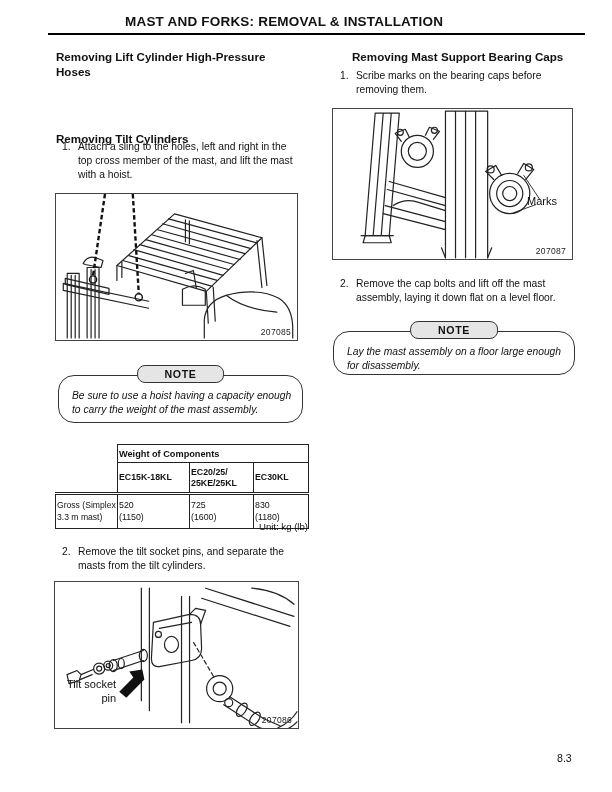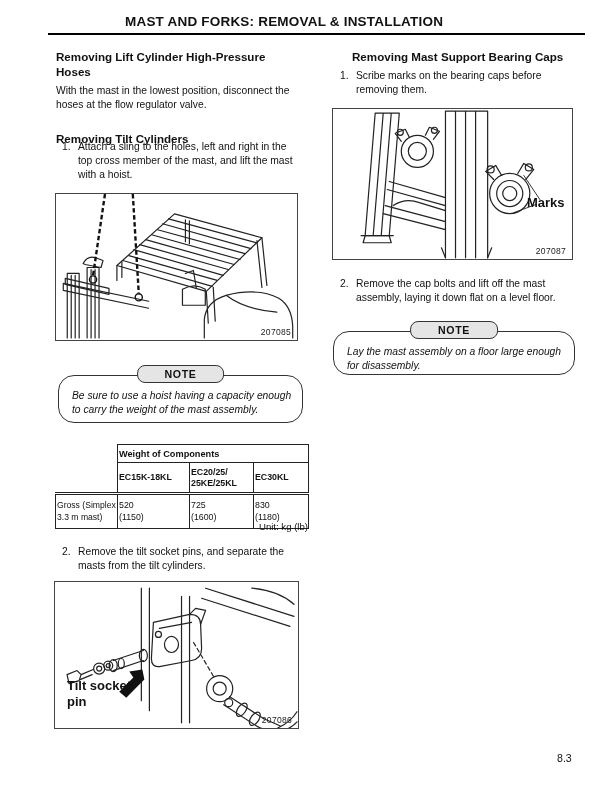--- a/index.html
+++ b/index.html
@@ -15,21 +15,21 @@
   
   .h2{position:absolute; font-size:11.6px; font-weight:bold; line-height:1.28; margin:0;}
   .para{position:absolute; font-size:10.3px; line-height:1.34; margin:0;}
   .step{position:absolute; display:flex; font-size:10.3px; line-height:1.34;}
   .stepnum{flex:none; width:16px;}
   .steptext{flex:1;}
   
   .figure{position:absolute; border:1.4px solid #444; background:#fff; box-sizing:border-box;}
   .figure svg{display:block; width:100%; height:100%;}
   .fignum{position:absolute; right:6px; bottom:3px; font-size:8.5px; color:#222; letter-spacing:.3px;}
-  .figlabel{position:absolute; font-weight:bold; font-size:13px; line-height:1.25; color:#111;}
+  .figlabel{position:absolute; font-weight:normal; font-size:11px; line-height:1.25; color:#111;text-align:right;}
   .blkline{display:block;}
   
   .notebox{position:absolute; border:1.4px solid #333; border-radius:16px; box-sizing:border-box; background:#fff;}
   .notetab{position:absolute; top:-11px; left:50%; transform:translateX(-50%);
     background:#e5e5e5; border:1.4px solid #333; border-radius:8px;
     padding:2px 27px; font-weight:bold; font-size:10.6px; letter-spacing:.6px; white-space:nowrap;}
   .notetext{font-style:italic; font-size:10.3px; line-height:1.32; margin:0; padding:13px 8px 8px 13px;}
   
   .tablewrap{position:absolute; left:55px; top:444px; width:253px;}
   .wtable{border-collapse:collapse; table-layout:fixed; width:253px; font-size:8.8px; text-align:left; color:#111;}
@@ -47,21 +47,20 @@
 <body>
 
 <div class="page">
 
   <div class="hdr">
     <h1>MAST AND FORKS: REMOVAL &amp; INSTALLATION</h1>
   </div>
 
   <h2 class="h2" style="left:56px; top:50px; width:246px;">Removing Lift Cylinder High-Pressure Hoses</h2>
 
-  <p class="para" style="left:56px; top:84px; width:248px;">With the mast in the lowest position, disconnect the hoses at the flow regulator valve.</p>
 
   <h2 class="h2" style="left:56px; top:122px; width:246px;margin-top:10px;">Removing Tilt Cylinders</h2>
 
   <div class="step" style="left:62px; top:140px; width:240px;">
     <span class="stepnum">1.</span>
     <span class="steptext">Attach a sling to the holes, left and right in the top cross member of the mast, and lift the mast with a hoist.</span>
   </div>
 
   <div class="figure" style="left:55px; top:193px; width:243px; height:148px;">
     <svg viewBox="0 0 240 147">

